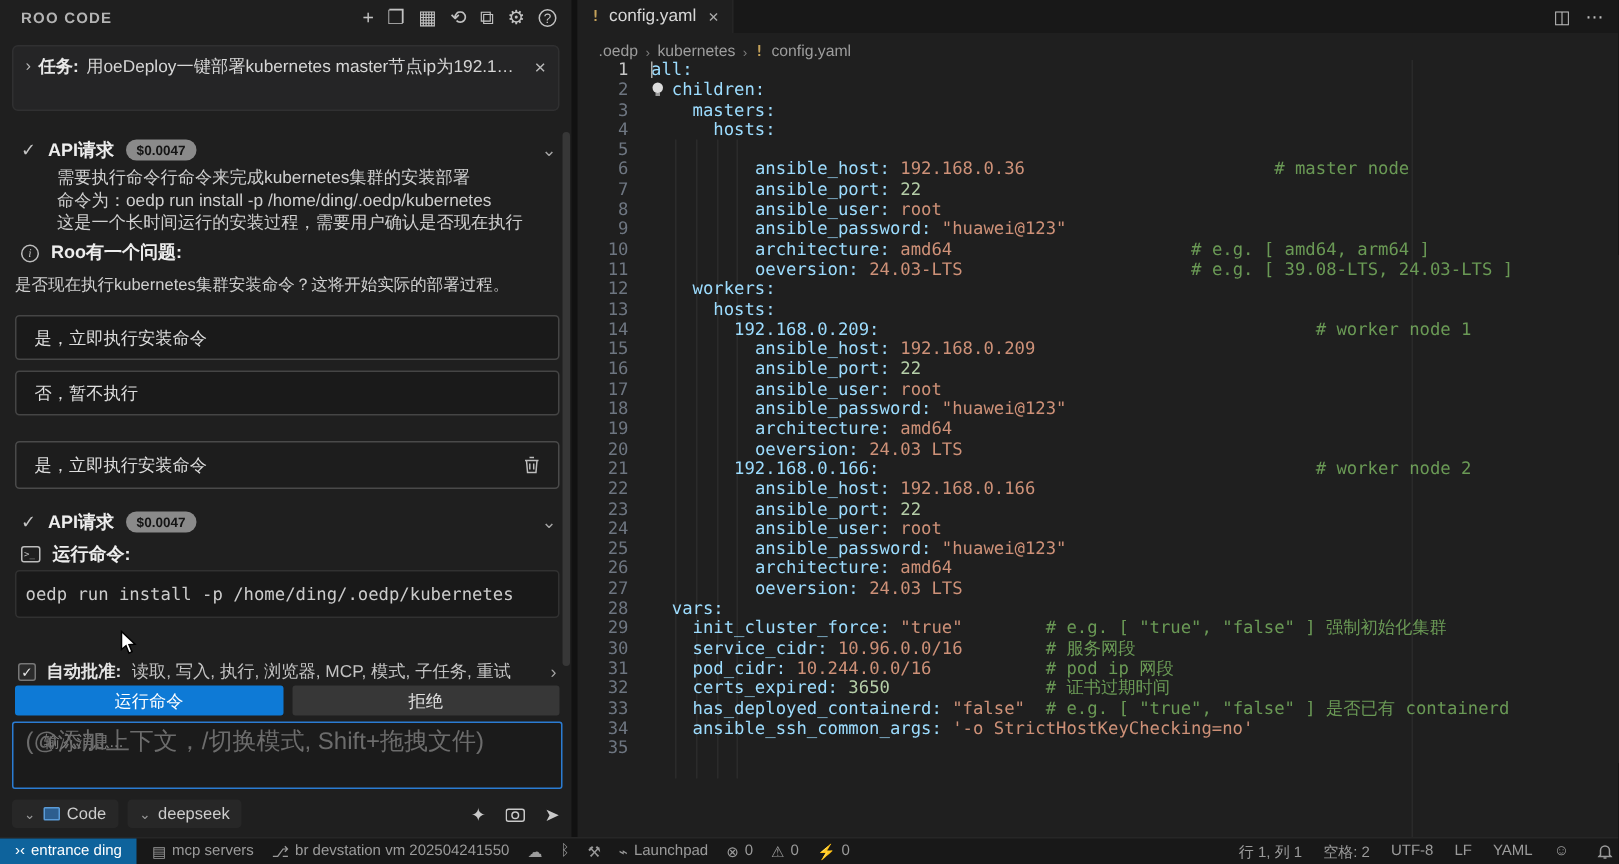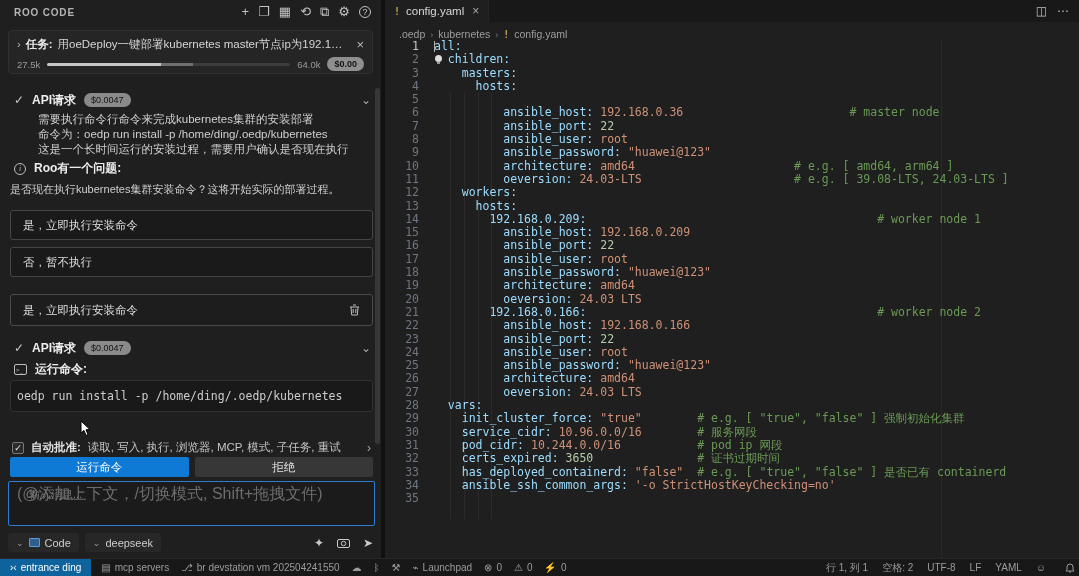--- a/index.html
+++ b/index.html
@@ -25,21 +25,21 @@
   .tok { font-size:9.5px; color:#9a9a9a; }
   .pbar { flex:1; height:3px; background:#3c3c3c; border-radius:2px; display:flex; overflow:hidden; }
   .pfill { height:100%; background:#c7c7c7; }
   .pmid { height:100%; background:#6f6f6f; }
   .badge { background:#8f8f8f; color:#141414; font-size:9px; font-weight:bold; border-radius:8px; padding:2px 7px; line-height:10px; }
 
   .api-row { position:absolute; left:14px; right:10px; display:flex; align-items:center; gap:8px; height:16px; }
   .api-row.api1 { top:92px; } .api-row.api2 { top:340px; }
   .check { color:#c5c5c5; font-size:12px; }
   .api-label { font-weight:bold; color:#ededed; font-size:12px; }
-  .pill { background:#8a8a8a; color:#141414; font-size:9px; font-weight:normal; border-radius:8px; padding:2px 7px; line-height:10px;text-align:center; }
+  .pill { background:#8a8a8a; color:#141414; font-size:9px; font-weight:bold; border-radius:8px; padding:2px 7px; line-height:10px;text-align:center; }
   .row-chev { margin-left:auto; color:#a5a5a5; font-size:12px; cursor:pointer; }
 
   .api-msg { position:absolute; left:38px; right:12px; top:112px; }
   .msg-line { font-size:11.5px; color:#cfcfcf; line-height:15px; white-space:nowrap; }
 
   .q-label-row { position:absolute; left:14px; top:160px; display:flex; align-items:center; gap:8px; }
   .info-icon { width:12px; height:12px; border:1px solid #bdbdbd; border-radius:50%; color:#bdbdbd; font-size:8px; display:flex; align-items:center; justify-content:center; font-style:italic; font-family:"Liberation Serif", serif; }
   .q-label { font-weight:bold; color:#ededed; font-size:12px; }
   .q-body { position:absolute; left:10px; right:8px; top:182px; font-size:11px; color:#cfcfcf; white-space:nowrap; }
 
@@ -131,29 +131,20 @@
           <span class="hicon circled">?</span>
         </div>
     </div>
 
     <div class="task-card">
       <div class="task-row1">
         <span class="chev">›</span>
         <span class="task-label">任务:</span>
         <span class="task-title">用oeDeploy一键部署kubernetes master节点ip为192.168.0.36，root密码...</span>
         <span class="task-close">×</span>
-      </div>
-      <div class="task-row2">
-        <span class="tok">27.5k</span>
-        <div class="pbar">
-          <div class="pfill" style="width: 47%;"></div>
-          <div class="pmid" style="width: 13%;"></div>
-        </div>
-        <span class="tok">64.0k</span>
-        <span class="badge">$0.00</span>
       </div>
     </div>
 
     <div class="api-row api1">
       <span class="check">✓</span>
       <span class="api-label">API请求</span>
       <span class="pill">$0.0047</span>
       <span class="row-chev">⌄</span>
     </div>
 

